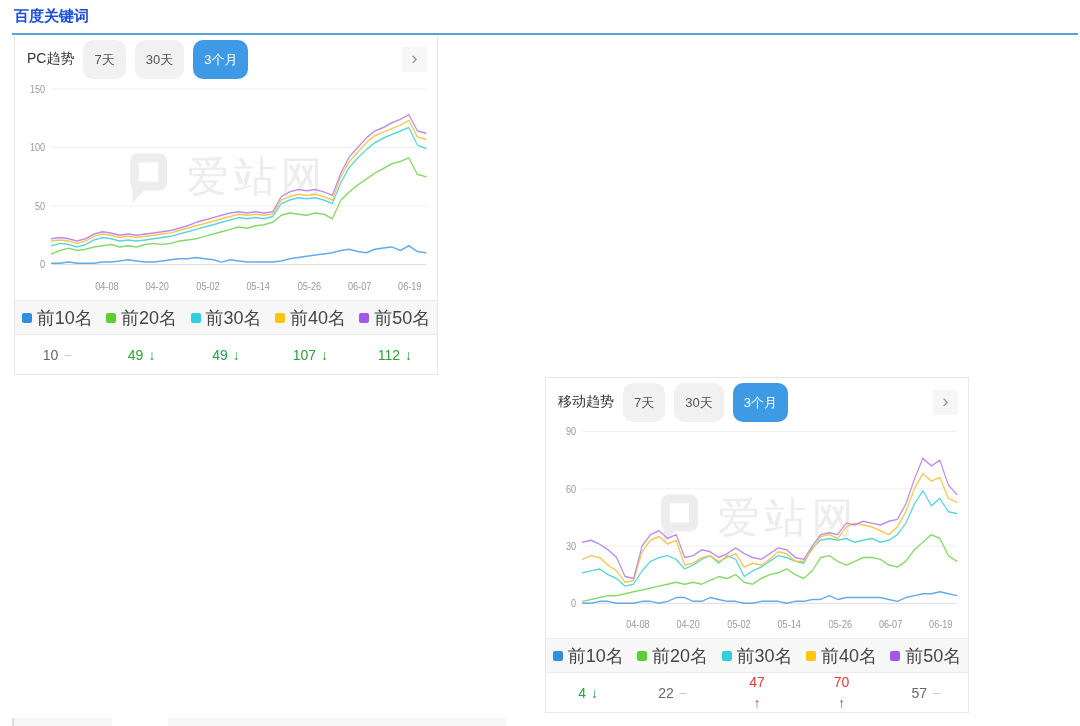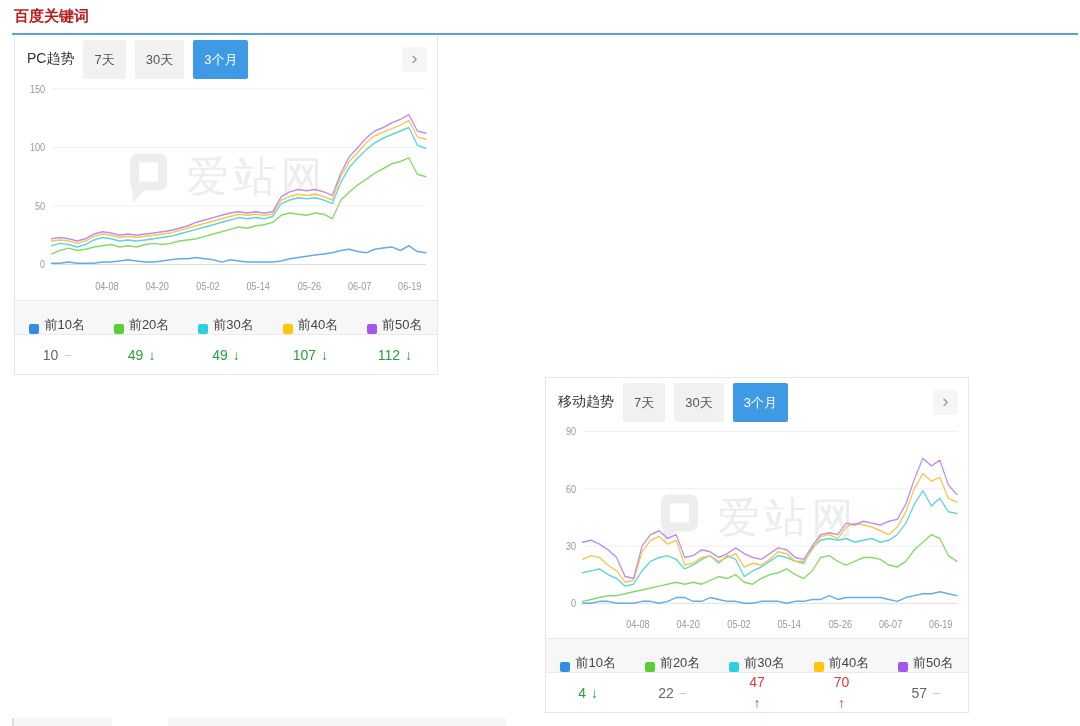--- a/index.html
+++ b/index.html
@@ -1,36 +1,36 @@
 <!DOCTYPE html>
 <html><head>
 <meta charset="utf-8">
 <style>
   html,body{margin:0;padding:0;background:#fff;width:1080px;height:726px;position:relative;overflow:hidden;
     font-family:"Liberation Sans","DejaVu Sans",sans-serif;}
-  .page-title{position:absolute;left:14px;top:7px;font-size:15px;font-weight:bold;color:#b91c1c;}
+  .page-title{position:absolute;left:14px;top:7px;font-size:15px;font-weight:bold;color:#1d4ed8;}
   .title-divider{position:absolute;left:12px;top:33px;width:1066px;height:2px;background:#55a3db;}
   .panel{position:absolute;width:424px;background:#fff;border:1px solid #e7e7e7;box-sizing:border-box;
     display:flex;flex-direction:column;}
   #pc-panel{left:14px;top:35px;height:340px;border-top:none;}
   #mobile-panel{left:545px;top:377px;height:336px;}
   .panel-header{display:flex;align-items:center;gap:9px;padding:9px 10px 3px 12px;height:30px;flex:none;}
   .panel-title{font-size:14px;color:#333;}
-  .tab{font-size:13px;color:#555;background:#f1f1f1;border-radius:2px;padding:12px 11px;cursor:pointer;line-height:15px;}
+  .tab{font-size:13px;color:#555;background:#f1f1f1;border-radius:10px;padding:12px 11px;cursor:pointer;line-height:15px;}
   .tab.active{background:#3e9ae5;color:#fff;text-align:right;}
   .chevron-btn{margin-left:auto;width:25px;height:25px;background:#f6f6f6;color:#9a9a9a;border-radius:2px;
     display:flex;align-items:center;justify-content:center;font-size:19px;cursor:pointer;padding-bottom:2px;box-sizing:border-box;}
   .chart-wrap{position:relative;flex:1;min-height:0;}
   svg.chart{position:absolute;left:0;top:0;width:100%;height:100%;}
   .watermark{position:absolute;left:50%;top:45%;transform:translate(-50%,-50%);display:flex;align-items:center;
     gap:16px;pointer-events:none;}
   .wm-text{font-size:42px;color:#ededed;letter-spacing:5px;white-space:nowrap;}
   .legend-row{display:flex;background:#f7f7f7;border-top:1px solid #eaeaea;border-bottom:1px solid #eaeaea;
     height:33px;flex:none;}
-  .legend-item{flex:1;display:flex;align-items:flex-end;justify-content:center;gap:5px;font-size:13px;color:#454545;}
+  .legend-item{flex:1;display:flex;align-items:center;justify-content:center;gap:5px;font-size:18px;color:#454545;}
   .legend-swatch{width:10px;height:10px;border-radius:2px;background:#ccc;flex:none;}
   .values-row{display:flex;height:39px;flex:none;}
   .val-cell{flex:1;display:flex;align-items:center;justify-content:center;gap:5px;font-size:14px;color:#666;}
   .val-cell .arrow{font-weight:bold;font-size:14px;}
   .val-cell.down{color:#28a23c;}
   .val-cell.up{color:#e23b36;flex-direction:column;}
   .val-cell.flat{color:#666;}
   .val-cell.flat .arrow{color:#c8c8c8;font-weight:normal;}
   .strip{position:absolute;background:#f6f6f6;top:718px;height:8px;}
   #strip-a{left:12px;width:98px;border-left:2px solid #ddd;}

